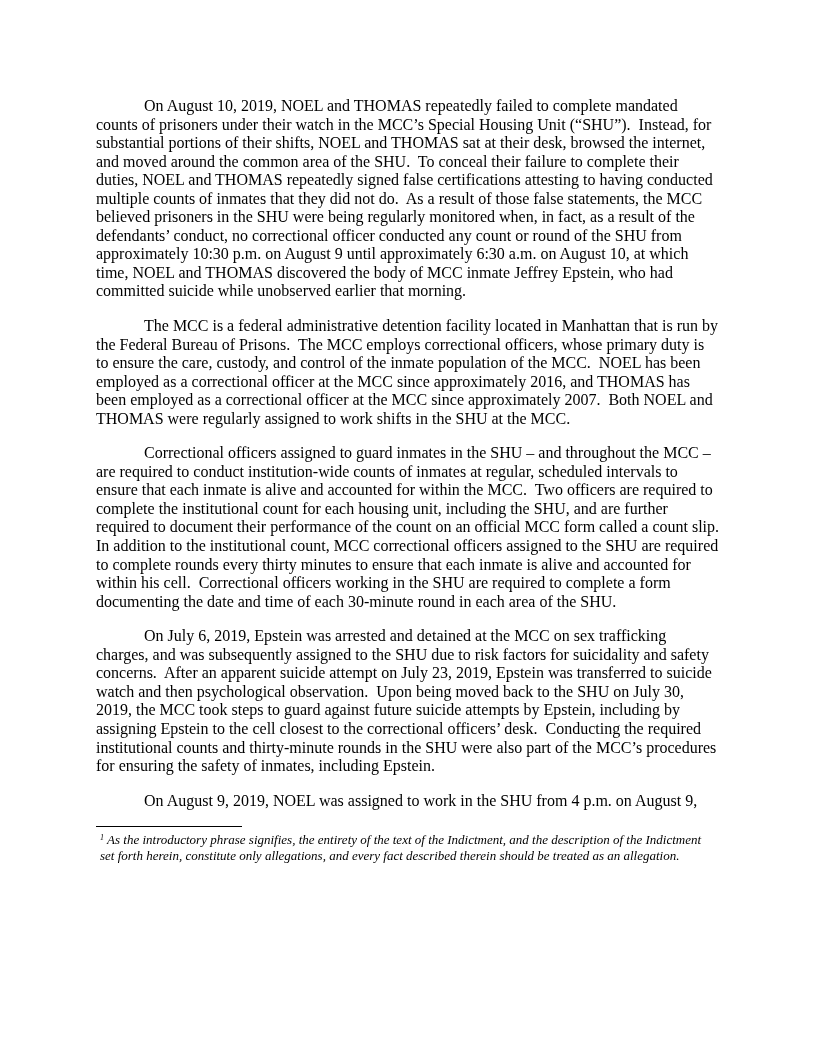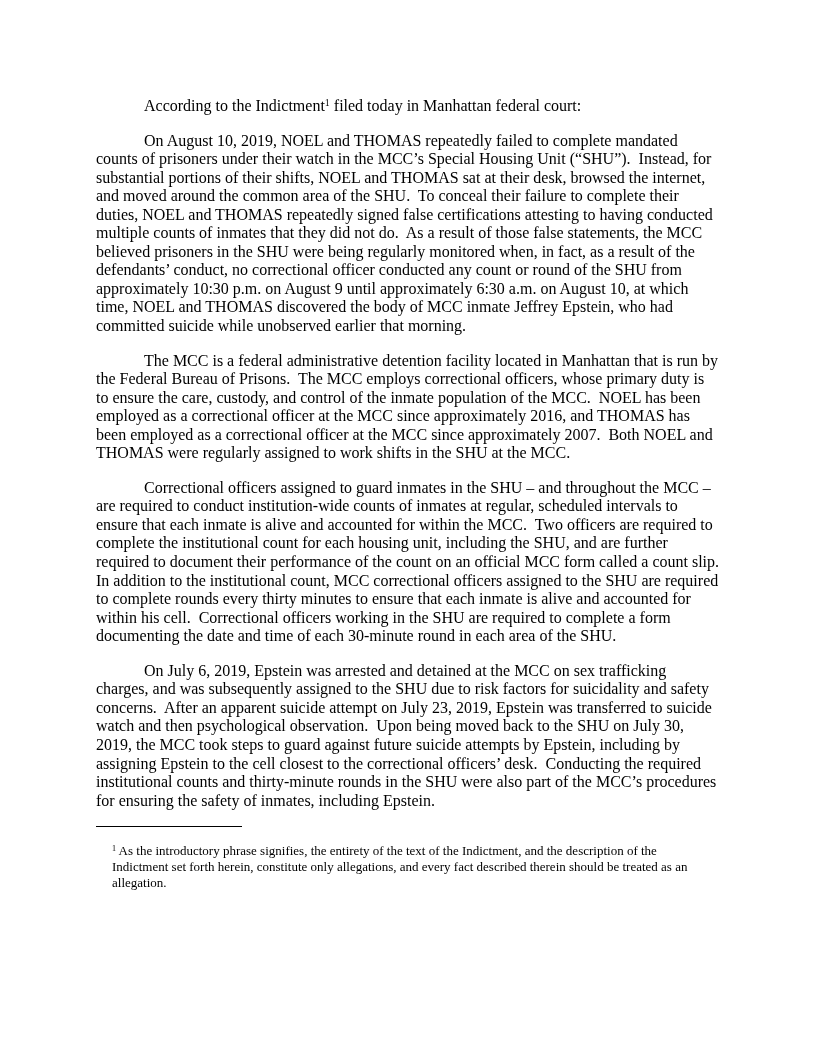--- a/index.html
+++ b/index.html
@@ -47,44 +47,45 @@
   .footnote-area {
     margin-top: 12px;
   }
   .footnote-separator {
     width: 146px;
     height: 0;
     border-top: 1px solid #000000;
     margin: 0 0 5px 0;
   }
   .footnote {
-    margin: 16px;
+    margin: 4px;
     font-size: 13px;
     line-height: 1.24;
     text-indent: 0;
     white-space: normal;
     text-align: left;
+    font-style: italic;
   }
 </style>
 </head>
 <body>
 
 <div class="page">
 
-  <p class="para intro"><span>According to the Indictment</span><sup class="fn-ref">1</sup><span> filed today in Manhattan federal court:</span></p>
 
   <p class="para">On August 10, 2019, NOEL and THOMAS repeatedly failed to complete mandated counts of prisoners under their watch in the MCC’s Special Housing Unit (“SHU”).  Instead, for substantial portions of their shifts, NOEL and THOMAS sat at their desk, browsed the internet, and moved around the common area of the SHU.  To conceal their failure to complete their duties, NOEL and THOMAS repeatedly signed false certifications attesting to having conducted multiple counts of inmates that they did not do.  As a result of those false statements, the MCC believed prisoners in the SHU were being regularly monitored when, in fact, as a result of the defendants’ conduct, no correctional officer conducted any count or round of the SHU from approximately 10:30 p.m. on August 9 until approximately 6:30 a.m. on August 10, at which time, NOEL and THOMAS discovered the body of MCC inmate Jeffrey Epstein, who had committed suicide while unobserved earlier that morning.</p>
 
 
   <p class="para">The MCC is a federal administrative detention facility located in Manhattan that is run by the Federal Bureau of Prisons.  The MCC employs correctional officers, whose primary duty is to ensure the care, custody, and control of the inmate population of the MCC.  NOEL has been employed as a correctional officer at the MCC since approximately 2016, and THOMAS has been employed as a correctional officer at the MCC since approximately 2007.  Both NOEL and THOMAS were regularly assigned to work shifts in the SHU at the MCC.</p>
 
   <p class="para">Correctional officers assigned to guard inmates in the SHU – and throughout the MCC – are required to conduct institution-wide counts of inmates at regular, scheduled intervals to ensure that each inmate is alive and accounted for within the MCC.  Two officers are required to complete the institutional count for each housing unit, including the SHU, and are further required to document their performance of the count on an official MCC form called a count slip.  In addition to the institutional count, MCC correctional officers assigned to the SHU are required to complete rounds every thirty minutes to ensure that each inmate is alive and accounted for within his cell.  Correctional officers working in the SHU are required to complete a form documenting the date and time of each 30-minute round in each area of the SHU.</p>
 
   <p class="para">On July 6, 2019, Epstein was arrested and detained at the MCC on sex trafficking charges, and was subsequently assigned to the SHU due to risk factors for suicidality and safety concerns.  After an apparent suicide attempt on July 23, 2019, Epstein was transferred to suicide watch and then psychological observation.  Upon being moved back to the SHU on July 30, 2019, the MCC took steps to guard against future suicide attempts by Epstein, including by assigning Epstein to the cell closest to the correctional officers’ desk.  Conducting the required institutional counts and thirty-minute rounds in the SHU were also part of the MCC’s procedures for ensuring the safety of inmates, including Epstein.</p>
 
 
+  <p class="para">On August 9, 2019, NOEL was assigned to work in the SHU from 4 p.m. on August 9,</p>
 
   <div class="footnote-area">
     <div class="footnote-separator"></div>
     <p class="footnote"><sup class="fn-ref">1</sup> <span>As the introductory phrase signifies, the entirety of the text of the Indictment, and the description of the Indictment set forth herein, constitute only allegations, and every fact described therein should be treated as an allegation.</span></p>
   </div>
 
 </div>
 
 </body></html>

